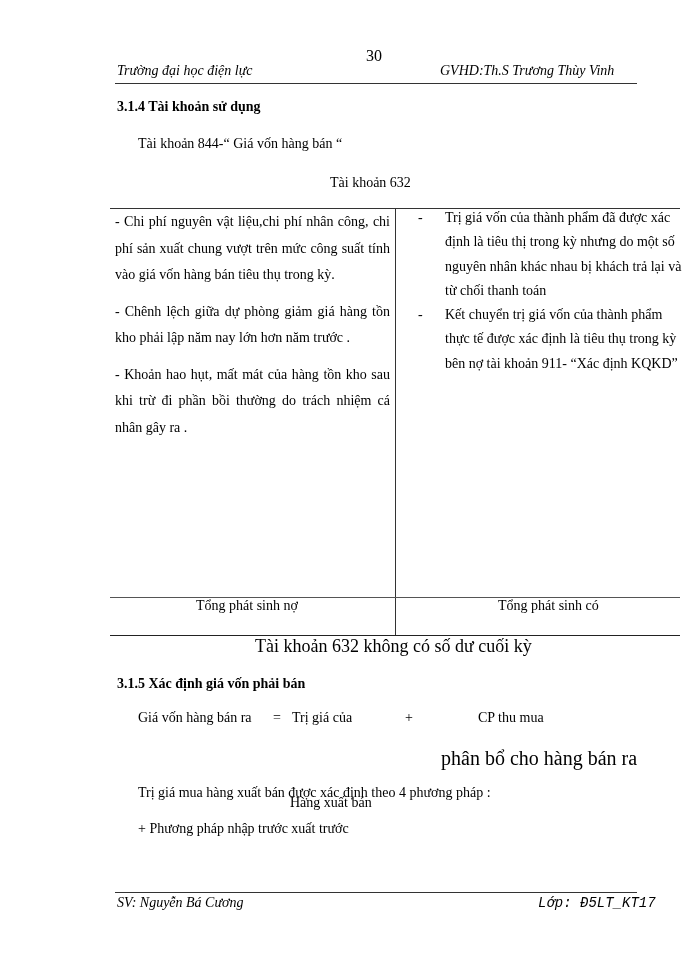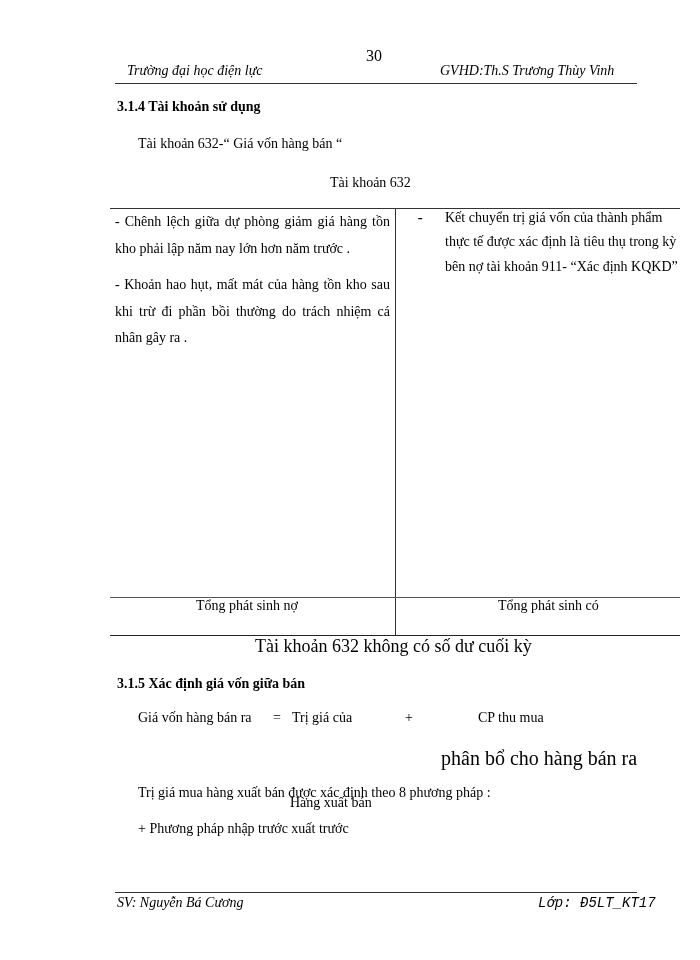--- a/index.html
+++ b/index.html
@@ -3,21 +3,21 @@
   <meta charset="utf-8">
   <style>
     html, body { margin: 0; padding: 0; background: #ffffff; }
     body {
       width: 700px; height: 960px; position: relative; overflow: hidden;
       font-family: "Liberation Serif", "DejaVu Serif", serif;
       color: #000; font-size: 13.5px;
     }
     .abs { position: absolute; white-space: nowrap; }
     .page-num { left: 366px; top: 47px; font-size: 16px; }
-    .hdr-left { left: 117px; top: 63px; font-style: italic; font-size: 14px; margin-left: 10px; }
+    .hdr-left { left: 117px; top: 63px; font-style: italic; font-size: 14px; }
     .hdr-right { left: 440px; top: 63px; font-style: italic; font-size: 14px; }
     .hdr-line { left: 115px; top: 83px; width: 522px; height: 0; border-top: 1px solid #333; }
 
     .h-314 { left: 117px; top: 99px; font-weight: bold; font-size: 14px; }
     .intro { left: 138px; top: 136px; font-size: 14px; }
     .acct-title { left: 330px; top: 175px; font-size: 14px; }
 
     .tbl-top { left: 110px; top: 208px; width: 570px; border-top: 1px solid #333; }
     .tbl-mid { left: 110px; top: 597px; width: 570px; border-top: 1px solid #555; }
     .tbl-bot { left: 110px; top: 635px; width: 570px; border-top: 1.5px solid #222; }
@@ -51,54 +51,56 @@
   </style>
 </head>
 <body>
 
 <div class="abs page-num">30</div>
 <div class="abs hdr-left">Trường đại học điện lực</div>
 <div class="abs hdr-right">GVHD:Th.S  Trương Thùy Vinh</div>
 <div class="abs hdr-line"></div>
 
 <div class="abs h-314">3.1.4 Tài khoản  sử dụng</div>
-<div class="abs intro">Tài khoản  632-“ Giá vốn hàng bán “</div>
+<div class="abs intro">Tài khoản  844-“ Giá vốn hàng bán “</div>
 <div class="abs acct-title">Tài khoản 632</div>
 
 <div class="abs tbl-top"></div>
 <div class="abs tbl-div"></div>
 <div class="abs tbl-mid"></div>
 <div class="abs tbl-bot"></div>
 
 <div class="abs debit">
+  <p>- Chi phí nguyên vật liệu,chi phí nhân công, chi phí sản xuất  chung vượt trên mức công suất  tính  vào  giá  vốn  hàng  bán  tiêu thụ trong  kỳ.</p>
   <p>- Chênh lệch giữa dự phòng giảm giá hàng tồn  kho  phải  lập  năm  nay  lớn  hơn  năm trước .</p>
   <p>- Khoản  hao hụt,  mất mát của hàng tồn kho sau  khi  trừ  đi  phần  bồi thường  do  trách nhiệm cá nhân gây ra .</p>
 </div>
 
 <div class="abs credit">
   <div class="ci">
     <span class="dash">-</span>
+    <span>Trị giá vốn của thành phẩm đã được xác định là tiêu thị trong kỳ nhưng do một số nguyên nhân khác nhau bị khách trả lại và từ chối thanh toán</span>
   </div>
   <div class="ci">
     <span class="dash">-</span>
     <span>Kết chuyển trị giá vốn của thành phẩm  thực tế được xác định là tiêu thụ trong kỳ bên nợ tài khoản  911- “Xác  định KQKD”</span>
   </div>
 </div>
 
 <div class="abs sum-debit">Tổng phát sinh nợ</div>
 <div class="abs sum-credit">Tổng phát sinh có</div>
 <div class="abs note">Tài khoản 632  không có số dư cuối kỳ</div>
 
-<div class="abs h-315">3.1.5 Xác  định giá vốn giữa bán</div>
+<div class="abs h-315">3.1.5 Xác  định giá vốn phải bán</div>
 <div class="abs f-lhs">Giá vốn hàng bán ra</div>
 <div class="abs f-eq">=</div>
 <div class="abs f-t1a">Trị giá của</div>
 <div class="abs f-plus">+</div>
 <div class="abs f-t2a">CP thu mua</div>
 <div class="abs f-t1b">Hàng xuất bán</div>
 <div class="abs f-t2b">phân bổ cho hàng bán ra</div>
 
-<div class="abs p-methods">Trị giá mua hàng xuất bán được xác định theo 8 phương pháp  :</div>
+<div class="abs p-methods">Trị giá mua hàng xuất bán được xác định theo 4 phương pháp  :</div>
 <div class="abs p-fifo">+ Phương pháp  nhập  trước xuất  trước</div>
 
 <div class="abs ftr-line"></div>
 <div class="abs ftr-left">SV: Nguyễn Bá Cương</div>
 <div class="abs ftr-right">Lớp: Đ5LT_KT17</div>
 
 </body></html>

